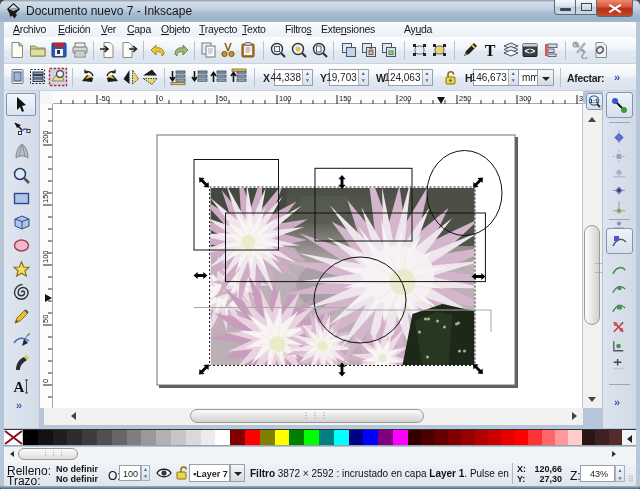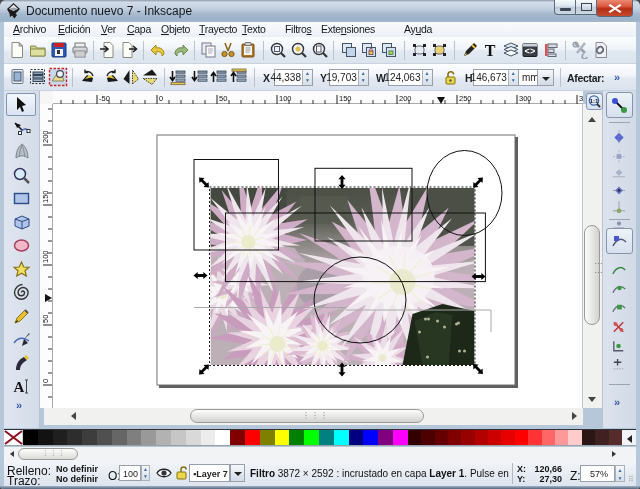--- a/index.html
+++ b/index.html
@@ -776,19 +776,19 @@
         <div class="abs" style="left:3px;top:7px;width:0;height:0;border-left:4px solid transparent;border-right:4px solid transparent;border-top:4px solid #222"></div>
       </div>
       <div class="abs" style="left:246px;top:7px;width:261px;overflow:hidden;white-space:nowrap;font-size:10px;color:#111"><b>Filtro</b> 3872 × 2592 : incrustado en capa <b>Layer 1</b>. Pulse en la se</div>
       <div class="abs" style="left:508px;top:2px;width:1px;height:21px;background:#b0b8c2"></div>
       <span class="sbb" style="left:513px;top:3px">X:</span>
       <span class="sbb" style="left:528px;top:3px;width:30px;text-align:right;display:inline-block">120,66</span>
       <span class="sbb" style="left:513px;top:13px">Y:</span>
       <span class="sbb" style="left:528px;top:13px;width:30px;text-align:right;display:inline-block">27,30</span>
       <span class="sb" style="left:566px;top:8px">Z:</span>
       <div class="abs" style="left:576px;top:4px;width:35px;height:17px;background:#fff;border:1px solid #98a0ab;font-size:9px;color:#222">
-        <span style="position:absolute;left:9px;top:3px">57%</span>
+        <span style="position:absolute;left:9px;top:3px">43%</span>
       </div>
       <div class="abs" style="left:611px;top:4px;width:10px;height:17px;background:linear-gradient(#f4f6f9,#d8dfe8);border:1px solid #aab2bc;font-size:5px;color:#3a6ab0;text-align:center;line-height:8px">▲<br>▼</div>
       <div class="abs" style="left:624px;top:14px;color:#9aa;font-size:8px">⠿</div>
     </div>
   <div id="botborder" class="abs"></div>
 </div>
 
 </body></html>

